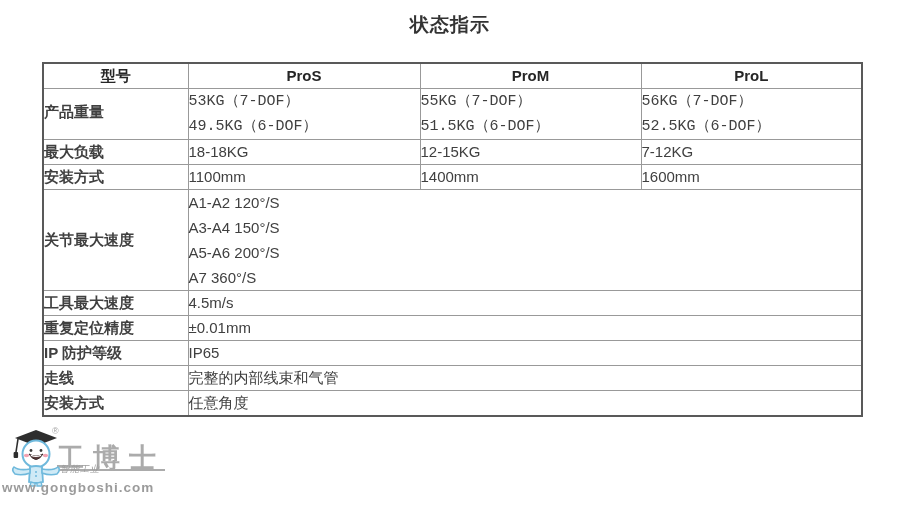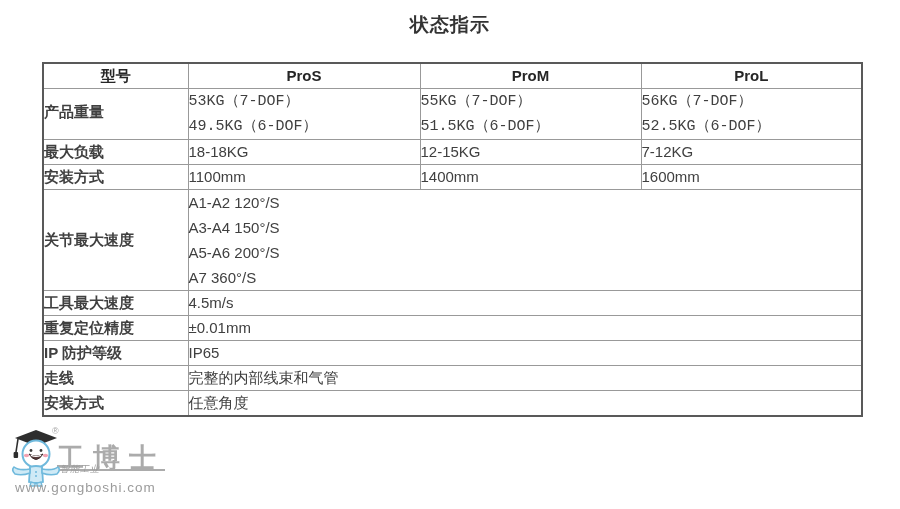--- a/index.html
+++ b/index.html
@@ -63,22 +63,22 @@
   tr.h100 { height: 100px; }
   .cell-line { line-height: 25px; }
 
   
   .wm-over { position: absolute; z-index: 2; }
   .wm-reg {
     position: absolute; left: 52px; top: 426px;
     font-size: 9px; color: #a5a5a5;
   }
   .wm-url {
-    position: absolute; left: 15px; top: 480px;
-    font-size: 13.5px; font-weight: normal;
+    position: absolute; left: 2px; top: 480px;
+    font-size: 13.5px; font-weight: bold;
     color: #9b9b9b; letter-spacing: 1px; white-space: nowrap;
   }
   .wm-mascot { position: absolute; left: 5px; top: 426px; width: 56px; height: 62px; }
 </style>
 </head>
 <body>
 
 <div class="page">
 
   <div class="page-title">状态指示</div>

